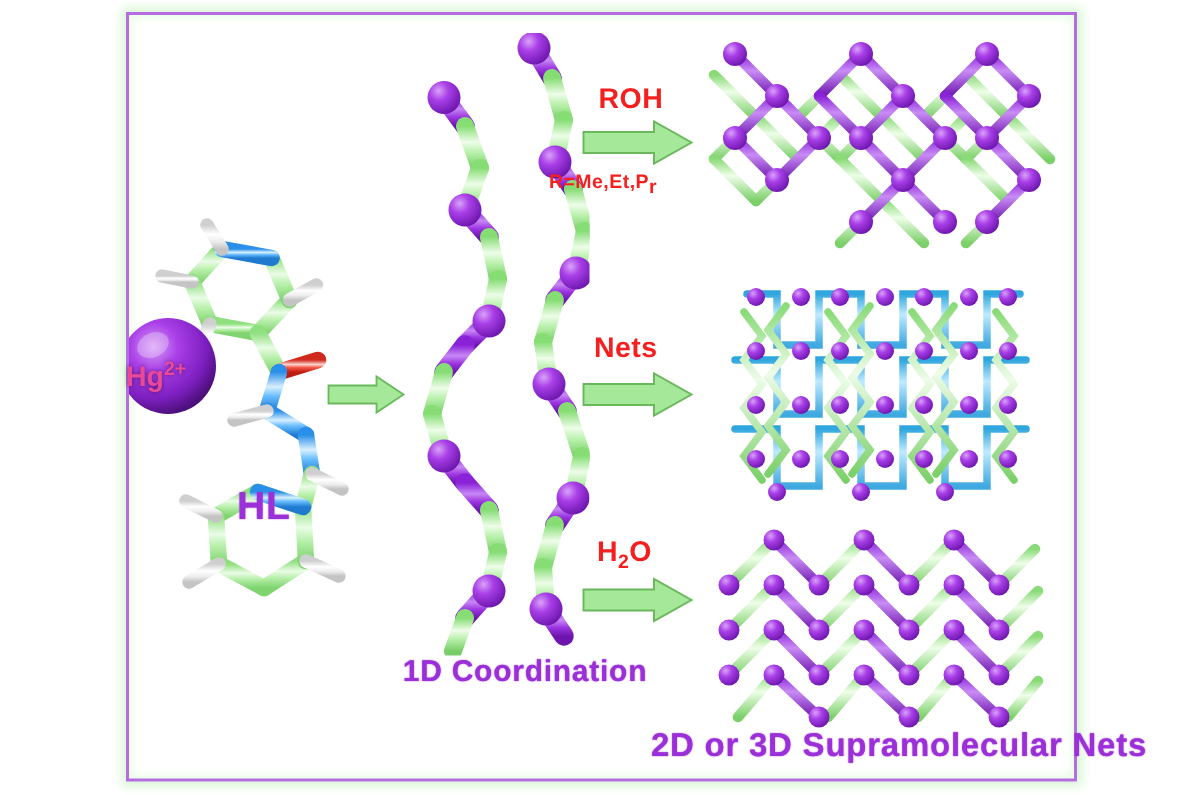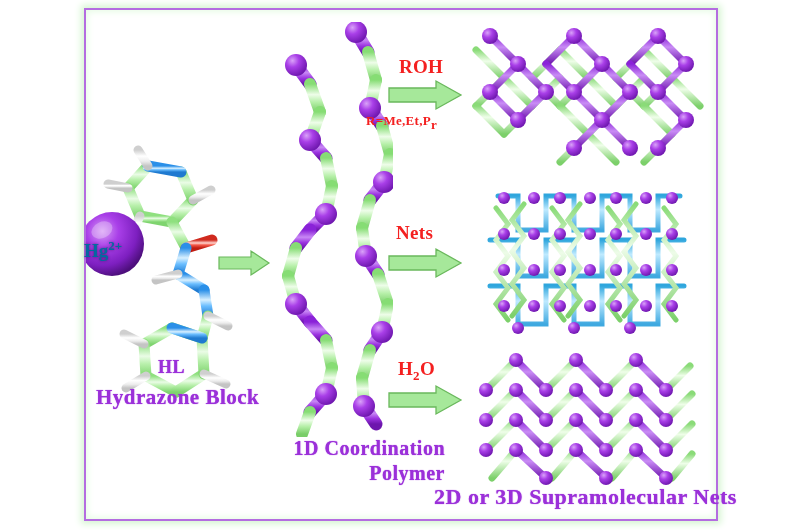--- a/index.html
+++ b/index.html
@@ -9,32 +9,32 @@
   
   .frame{
     position:absolute;left:84px;top:8px;width:634px;height:513px;
     border:2.5px solid #b46ce0;
     box-shadow:0 0 7px 3px #d6f5d2, inset 0 0 6px 2px #e8fce6;
     background:#ffffff;
     box-sizing:border-box;
   }
 
   
-  .lab{position:absolute;white-space:nowrap;font-family:Liberation Serif, serif;}
+  .lab{position:absolute;white-space:nowrap;font-family:Liberation Sans, sans-serif;}
   .purple-cap{
     color:#9b30d9;font-weight:700;letter-spacing:.5px;
     text-shadow:0 0 1px #9b30d9;
   }
   .red-cap{color:#f42020;font-weight:700;letter-spacing:.3px;}
 
   .cap-hydrazone{left:96px;top:385px;font-size:21px;}
-  .cap-1d{left:255px;top:436px;font-size:20px;text-align:right;line-height:25px;width:190px;}
+  .cap-1d{left:255px;top:436px;font-size:20px;text-align:center;line-height:25px;width:190px;}
   .cap-nets{left:434px;top:484px;font-size:22px;}
-  .cap-hl{left:158px;top:322px;font-size:18px;margin-top:35px;}
-  .cap-hg{left:84px;top:238px;font-size:19px;color:#0369a1;font-weight:700;text-shadow:0 0 3px rgba(0,0,0,.45);}
+  .cap-hl{left:158px;top:322px;font-size:26px;}
+  .cap-hg{left:84px;top:238px;font-size:19px;color:#ec4899;font-weight:700;text-shadow:0 0 3px rgba(0,0,0,.45);}
   .cap-hg .sup{font-size:13px;vertical-align:super;}
 
   .arr-lab{font-size:19px;}
   .lab-roh{left:399px;top:56px;}
   .lab-roh2{left:366px;top:113px;font-size:13px;}
   .lab-buoh{left:396px;top:222px;}
   .lab-h2o{left:398px;top:358px;}
   .sub{font-size:13px;vertical-align:sub;}
 
   
@@ -147,21 +147,20 @@
 
       <circle cx="26" cy="114" r="32" fill="url(#gHgBall)"></circle>
       <ellipse cx="16" cy="100" rx="11" ry="8" fill="#ffffff" opacity="0.28" transform="rotate(-25 16 100)"></ellipse>
     </svg>
   </div>
 
   <div class="lab cap-hg"><span>Hg</span><span class="sup">2+</span></div>
 
   <div class="lab purple-cap cap-hl">HL</div>
 
-  <div class="lab purple-cap cap-hydrazone">Hydrazone Block</div>
 
   <div class="garrow" style="left:218px;top:250px;">
     <svg width="52" height="26" viewBox="0 0 52 26">
       <path d="M1,7 L33,7 L33,1 L51,13 L33,25 L33,19 L1,19 Z" fill="#a6e89a" stroke="#6ab85c" stroke-width="1.2"></path>
     </svg>
   </div>
 
   <div class="mol" style="left:258px;top:22px;">
     <svg width="135" height="415" viewBox="0 0 135 415">
       <defs>
@@ -240,21 +239,20 @@
         <circle cx="126" cy="160" r="11" fill="url(#hgBall2)"></circle>
         <circle cx="108" cy="234" r="11" fill="url(#hgBall2)"></circle>
         <circle cx="124" cy="310" r="11" fill="url(#hgBall2)"></circle>
         <circle cx="106" cy="384" r="11" fill="url(#hgBall2)"></circle>
       </g>
     </svg>
   </div>
 
   <div class="lab purple-cap cap-1d">
     <div>1D Coordination</div>
-    <div>Polymer</div>
   </div>
 
   <div class="lab red-cap arr-lab lab-roh">ROH</div>
   <div class="lab red-cap lab-roh2"><span>R=Me,Et,P</span><span class="sub">r</span></div>
   <div class="garrow" style="left:388px;top:80px;">
     <svg width="74" height="30" viewBox="0 0 74 30">
       <path d="M1,8 L48,8 L48,1 L73,15 L48,29 L48,22 L1,22 Z" fill="#a6e89a" stroke="#6ab85c" stroke-width="1.3"></path>
     </svg>
   </div>
 

